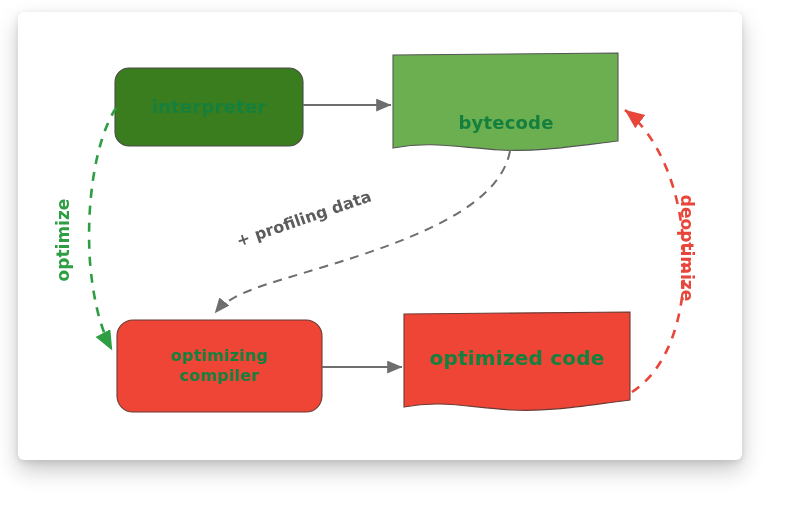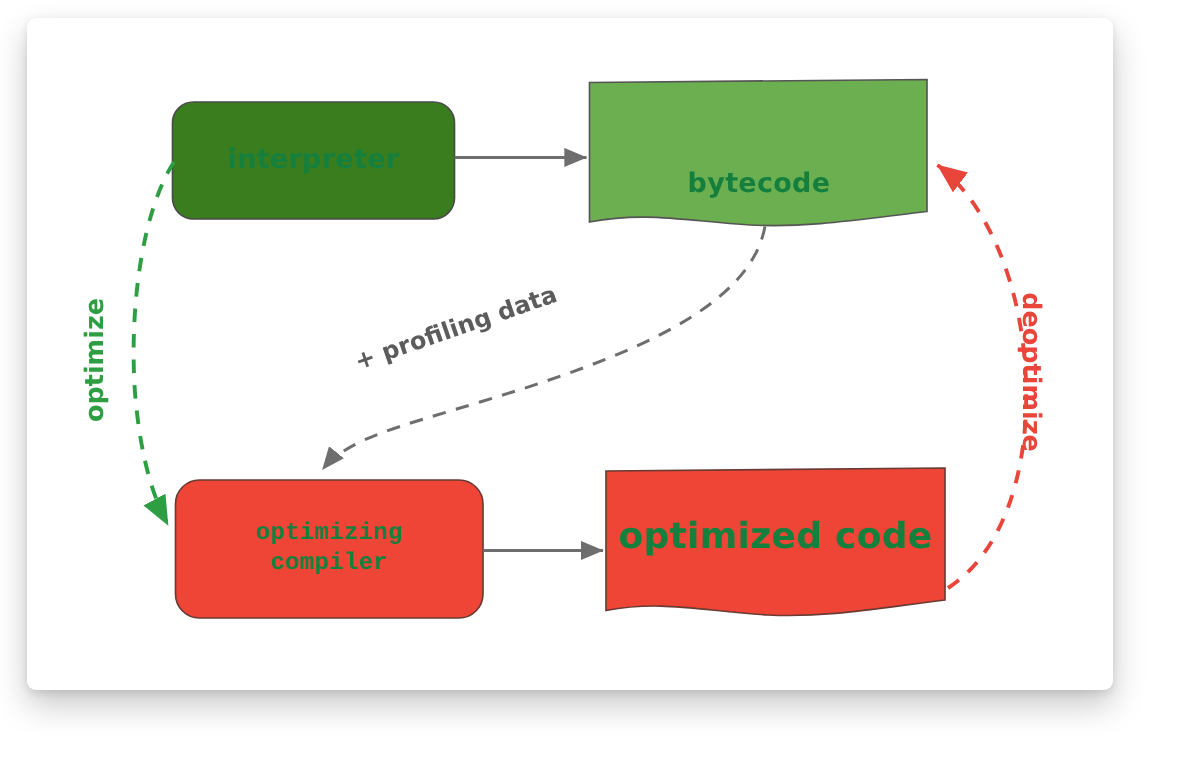--- a/index.html
+++ b/index.html
@@ -37,22 +37,22 @@
     line-height: 1.22;
     letter-spacing: 0.2px;
     white-space: pre-line;
     display: flex;
     align-items: center;
     justify-content: center;
     pointer-events: none;
   }
   #lbl-interpreter { left: 115px; top: 68px;  width: 188px; height: 78px; font-size: 18px; }
   #lbl-bytecode    { left: 393px; top: 53px;  width: 226px; height: 92px; font-size: 18px; margin-top: 24px; }
-  #lbl-optcompiler { left: 117px; top: 320px; width: 205px; height: 92px; font-size: 16px; font-family: Liberation Mono, monospace; }
-  #lbl-optcode     { left: 404px; top: 312px; width: 226px; height: 92px; font-size: 24px; }
+  #lbl-optcompiler { left: 117px; top: 320px; width: 205px; height: 92px; font-size: 16px; }
+  #lbl-optcode     { left: 404px; top: 312px; width: 226px; height: 92px; font-size: 20px; }
 
   .edge-label {
     position: absolute;
     font-weight: bold;
     white-space: nowrap;
     pointer-events: none;
   }
   #lbl-optimize {
     left: 22px; top: 230px;
     font-size: 17px;

